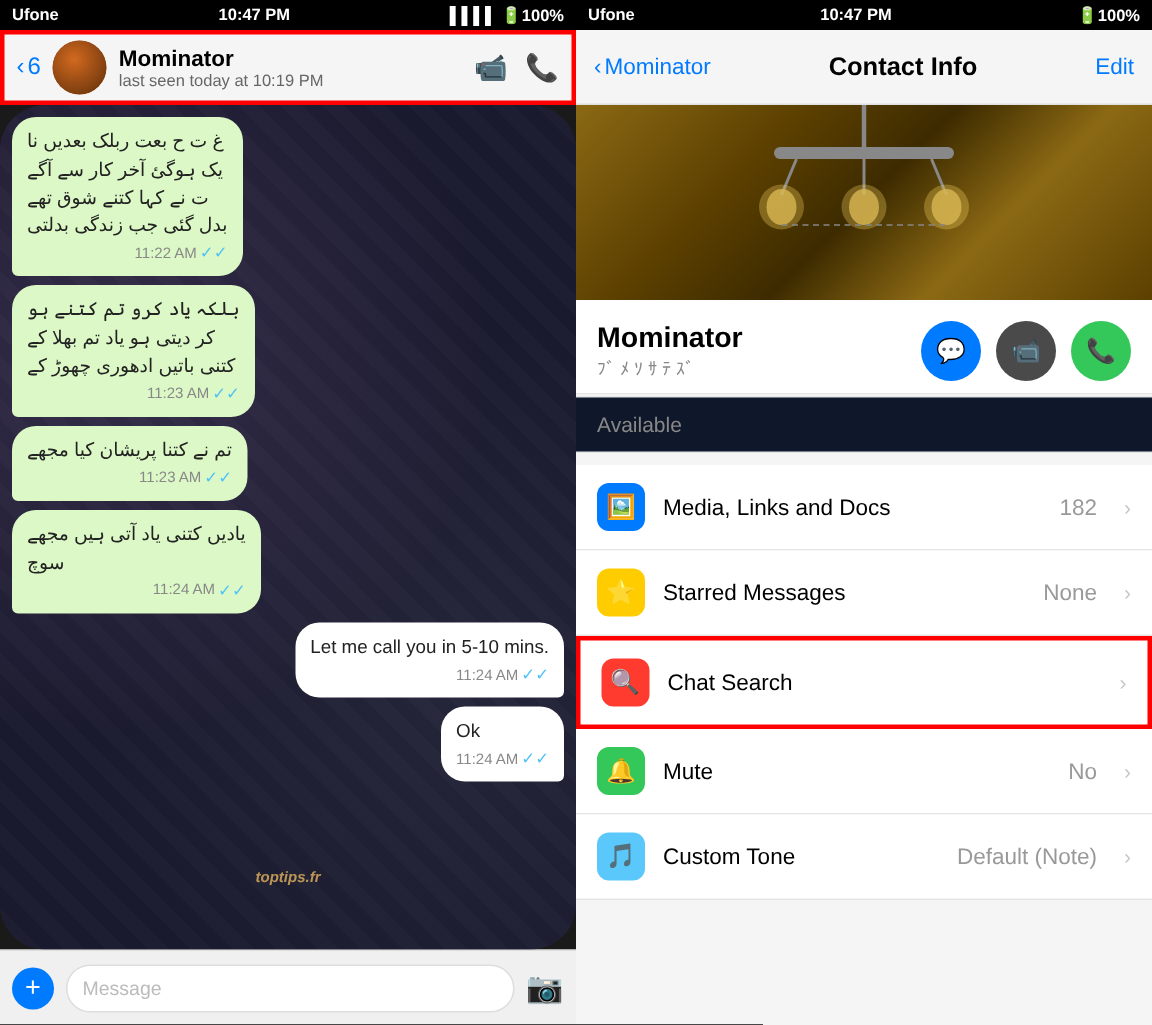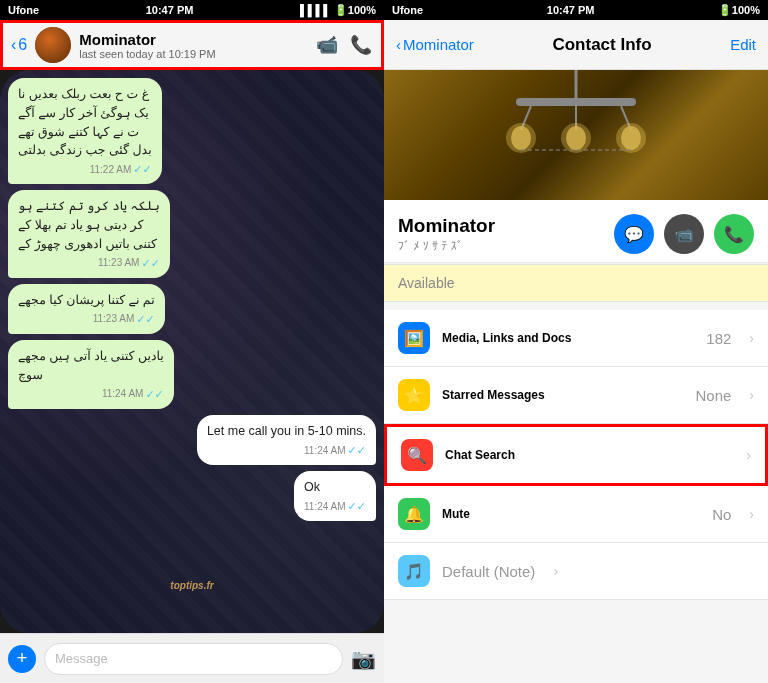--- a/index.html
+++ b/index.html
@@ -315,21 +315,21 @@
       display: flex;
       align-items: center;
       justify-content: center;
       font-size: 16px;
     }
     .action-icon-btn.blue { background: #007aff; color: #fff; }
     .action-icon-btn.dark { background: #4a4a4a; color: #fff; }
     .action-icon-btn.green { background: #34c759; color: #fff; }
 
     .status-section {
-      background: #fef9c3;
+      background: #0f172a;
       padding: 10px 14px;
       margin-top: 1px;
       border-top: 1px solid #e5e5e5;
       border-bottom: 1px solid #e5e5e5;
     }
     .status-text {
       font-size: 14px;
       color: #888;
     }
 
@@ -361,23 +361,22 @@
       color: #fff;
     }
     .menu-icon.blue { background: #007aff; }
     .menu-icon.yellow { background: #ffcc00; }
     .menu-icon.red { background: #ff3b30; }
     .menu-icon.green { background: #34c759; }
     .menu-icon.teal { background: #5ac8fa; }
 
     .menu-label {
       flex: 1;
-      font-size: 12px;
+      font-size: 15px;
       color: #000;
-      font-weight: bold;
     }
     .menu-value {
       font-size: 15px;
       color: #999;
       margin-right: 6px;
       text-align: right;
     }
     .chevron {
       color: #c7c7cc;
       font-size: 14px;
@@ -562,17 +561,18 @@
 
     <div class="menu-item">
       <div class="menu-icon green">🔔</div>
       <span class="menu-label">Mute</span>
       <span class="menu-value">No</span>
       <span class="chevron">›</span>
     </div>
 
     <div class="menu-item">
       <div class="menu-icon teal">🎵</div>
+      <span class="menu-label">Custom Tone</span>
       <span class="menu-value">Default (Note)</span>
       <span class="chevron">›</span>
     </div>
   </div>
 </div>
 
 </body></html>

